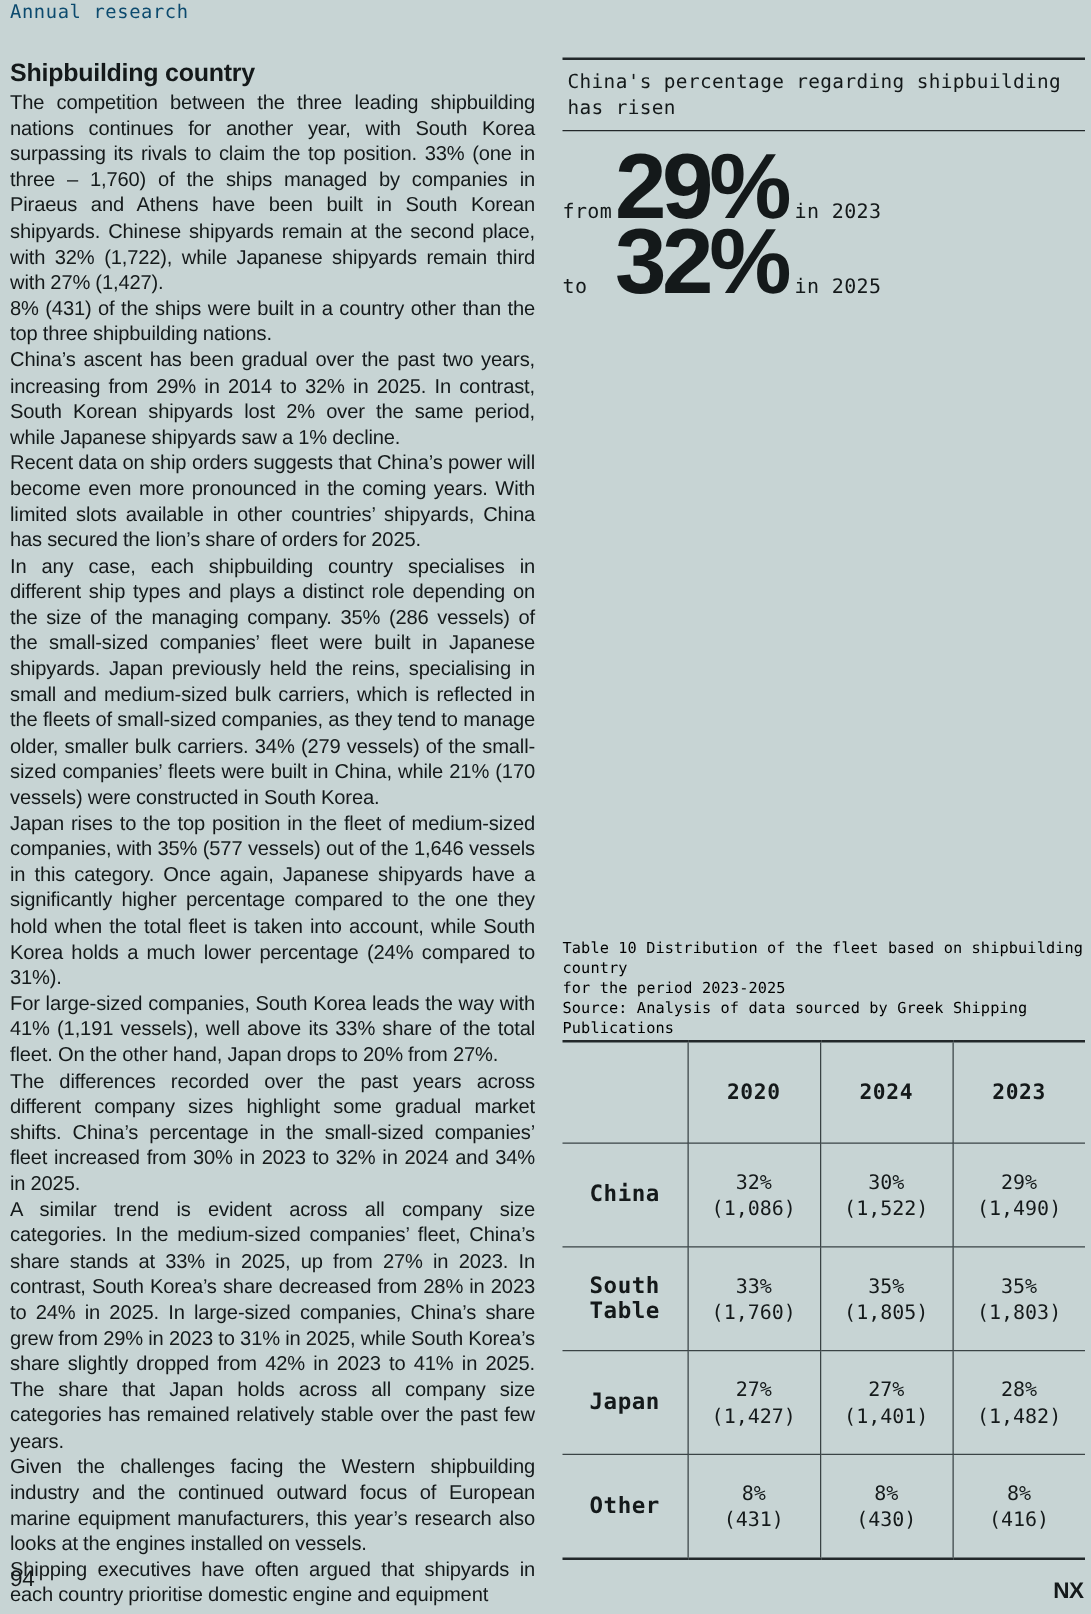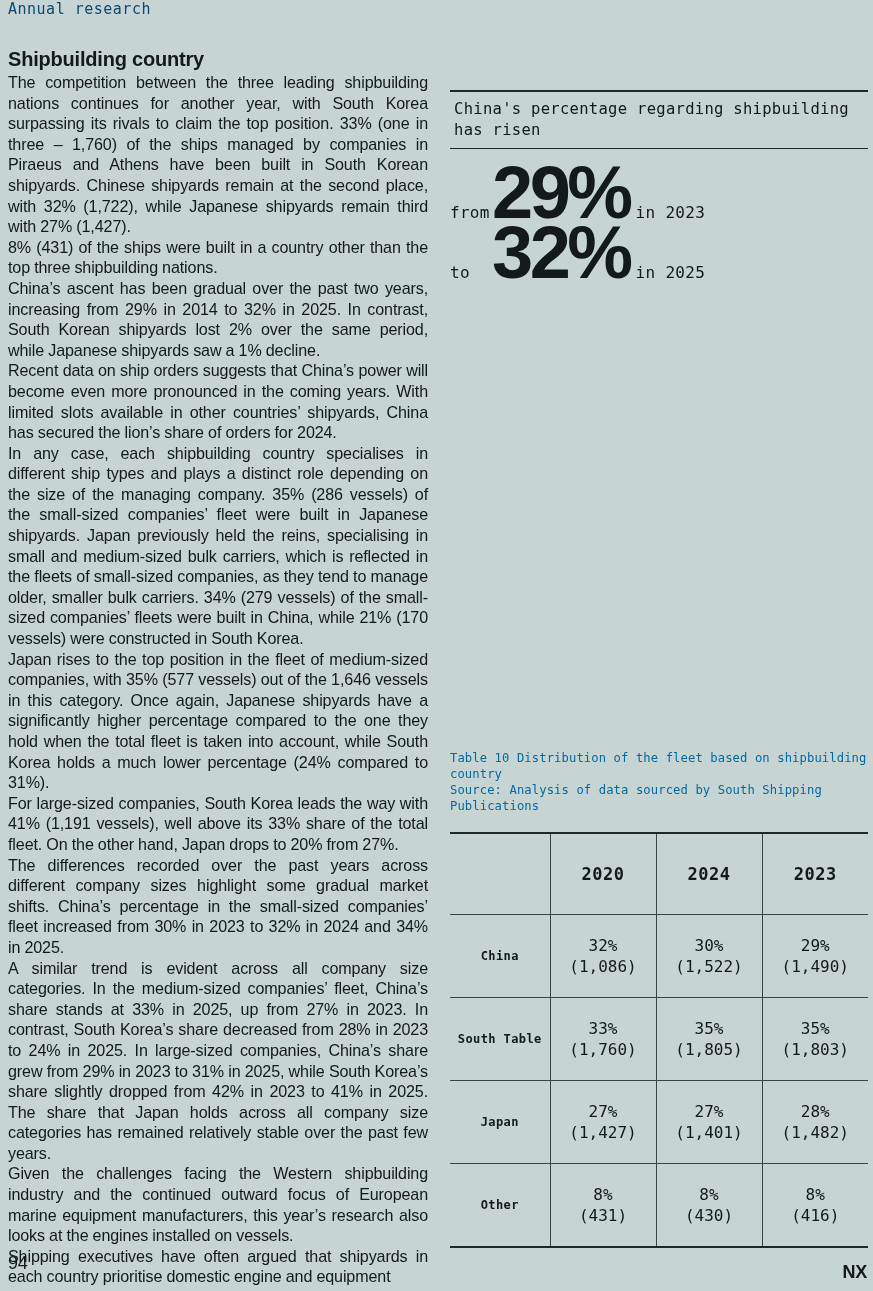--- a/index.html
+++ b/index.html
@@ -41,21 +41,20 @@
     position: absolute;
     left: 8px;
     top: 48px;
     width: 420px;
   }
   .col-right {
     position: absolute;
     left: 450px;
     top: 46px;
     width: 418px;
-    margin-top: 44px;
   }
 
   
   .article-title {
     font-size: 20px;
     font-weight: bold;
     line-height: 22px;
     margin: 0 0 2px 0;
     letter-spacing: -0.2px;
   }
@@ -122,21 +121,21 @@
   
   .table-caption {
     position: absolute;
     left: 450px;
     top: 750px;
     width: 420px;
     font-family: "DejaVu Sans Mono", monospace;
     font-size: 12.2px;
     line-height: 16px;
     letter-spacing: 0.1px;
-    color: #0369a1;
+    color: #000000;
   }
 
   
   .data-table-wrap {
     position: absolute;
     left: 450px;
     top: 832px;
     width: 418px;
   }
   table.data-table {
@@ -164,21 +163,21 @@
     letter-spacing: 0.5px;
   }
   table.data-table thead th.corner {
     border-top: 2.5px solid #22282a;
   }
   table.data-table tbody tr:last-child th,
   table.data-table tbody tr:last-child td {
     border-bottom: 2.5px solid #22282a;
   }
   table.data-table tbody th {
-    font-size: 12px;
+    font-size: 18px;
     font-weight: bold;
     letter-spacing: 0.4px;
     line-height: 20px;
   }
   table.data-table tbody td {
     font-size: 16px;
     line-height: 21px;
     font-weight: normal;
     letter-spacing: 0px;
   }
@@ -212,21 +211,21 @@
 <div class="page">
 
   <div class="running-head">Annual research</div>
 
   <div class="col-left">
     <h1 class="article-title">Shipbuilding country</h1>
     <div class="body-text">
       <p>The competition between the three leading shipbuilding nations continues for another year, with South Korea surpassing its rivals to claim the top position. 33% (one in three – 1,760) of the ships managed by companies in Piraeus and Athens have been built in South Korean shipyards. Chinese shipyards remain at the second place, with 32% (1,722), while Japanese shipyards remain third with 27% (1,427).</p>
       <p>8% (431) of the ships were built in a country other than the top three shipbuilding nations.</p>
       <p>China’s ascent has been gradual over the past two years, increasing from 29% in 2014 to 32% in 2025. In contrast, South Korean shipyards lost 2% over the same period, while Japanese shipyards saw a 1% decline.</p>
-      <p>Recent data on ship orders suggests that China’s power will become even more pronounced in the coming years. With limited slots available in other countries’ shipyards, China has secured the lion’s share of orders for 2024.</p>
+      <p>Recent data on ship orders suggests that China’s power will become even more pronounced in the coming years. With limited slots available in other countries’ shipyards, China has secured the lion’s share of orders for 2025.</p>
       <p>In any case, each shipbuilding country specialises in different ship types and plays a distinct role depending on the size of the managing company. 35% (286 vessels) of the small-sized companies’ fleet were built in Japanese shipyards. Japan previously held the reins, specialising in small and medium-sized bulk carriers, which is reflected in the fleets of small-sized companies, as they tend to manage older, smaller bulk carriers. 34% (279 vessels) of the small-sized companies’ fleets were built in China, while 21% (170 vessels) were constructed in South Korea.</p>
       <p>Japan rises to the top position in the fleet of medium-sized companies, with 35% (577 vessels) out of the 1,646 vessels in this category. Once again, Japanese shipyards have a significantly higher percentage compared to the one they hold when the total fleet is taken into account, while South Korea holds a much lower percentage (24% compared to 31%).</p>
       <p>For large-sized companies, South Korea leads the way with 41% (1,191 vessels), well above its 33% share of the total fleet. On the other hand, Japan drops to 20% from 27%.</p>
       <p>The differences recorded over the past years across different company sizes highlight some gradual market shifts. China’s percentage in the small-sized companies’ fleet increased from 30% in 2023 to 32% in 2024 and 34% in 2025.</p>
       <p>A similar trend is evident across all company size categories. In the medium-sized companies’ fleet, China’s share stands at 33% in 2025, up from 27% in 2023. In contrast, South Korea’s share decreased from 28% in 2023 to 24% in 2025. In large-sized companies, China’s share grew from 29% in 2023 to 31% in 2025, while South Korea’s share slightly dropped from 42% in 2023 to 41% in 2025. The share that Japan holds across all company size categories has remained relatively stable over the past few years.</p>
       <p>Given the challenges facing the Western shipbuilding industry and the continued outward focus of European marine equipment manufacturers, this year’s research also looks at the engines installed on vessels.</p>
       <p>Shipping executives have often argued that shipyards in each country prioritise domestic engine and equipment</p>
     </div>
   </div>
 
@@ -246,21 +245,22 @@
         <span class="stat-prefix">to</span>
         <span class="stat-big">32%</span>
         <span class="stat-suffix">in 2025</span>
       </div>
     </div>
 
   </div>
 
   <div class="table-caption">
     <div>Table 10 Distribution of the fleet based on shipbuilding country</div>
-    <div>Source: Analysis of data sourced by South Shipping Publications</div>
+    <div>for the period 2023-2025</div>
+    <div>Source: Analysis of data sourced by Greek Shipping Publications</div>
   </div>
 
   <div class="data-table-wrap">
     <table class="data-table">
       <colgroup>
         <col class="c-label">
         <col class="c-year">
         <col class="c-year">
         <col class="c-year">
       </colgroup>

